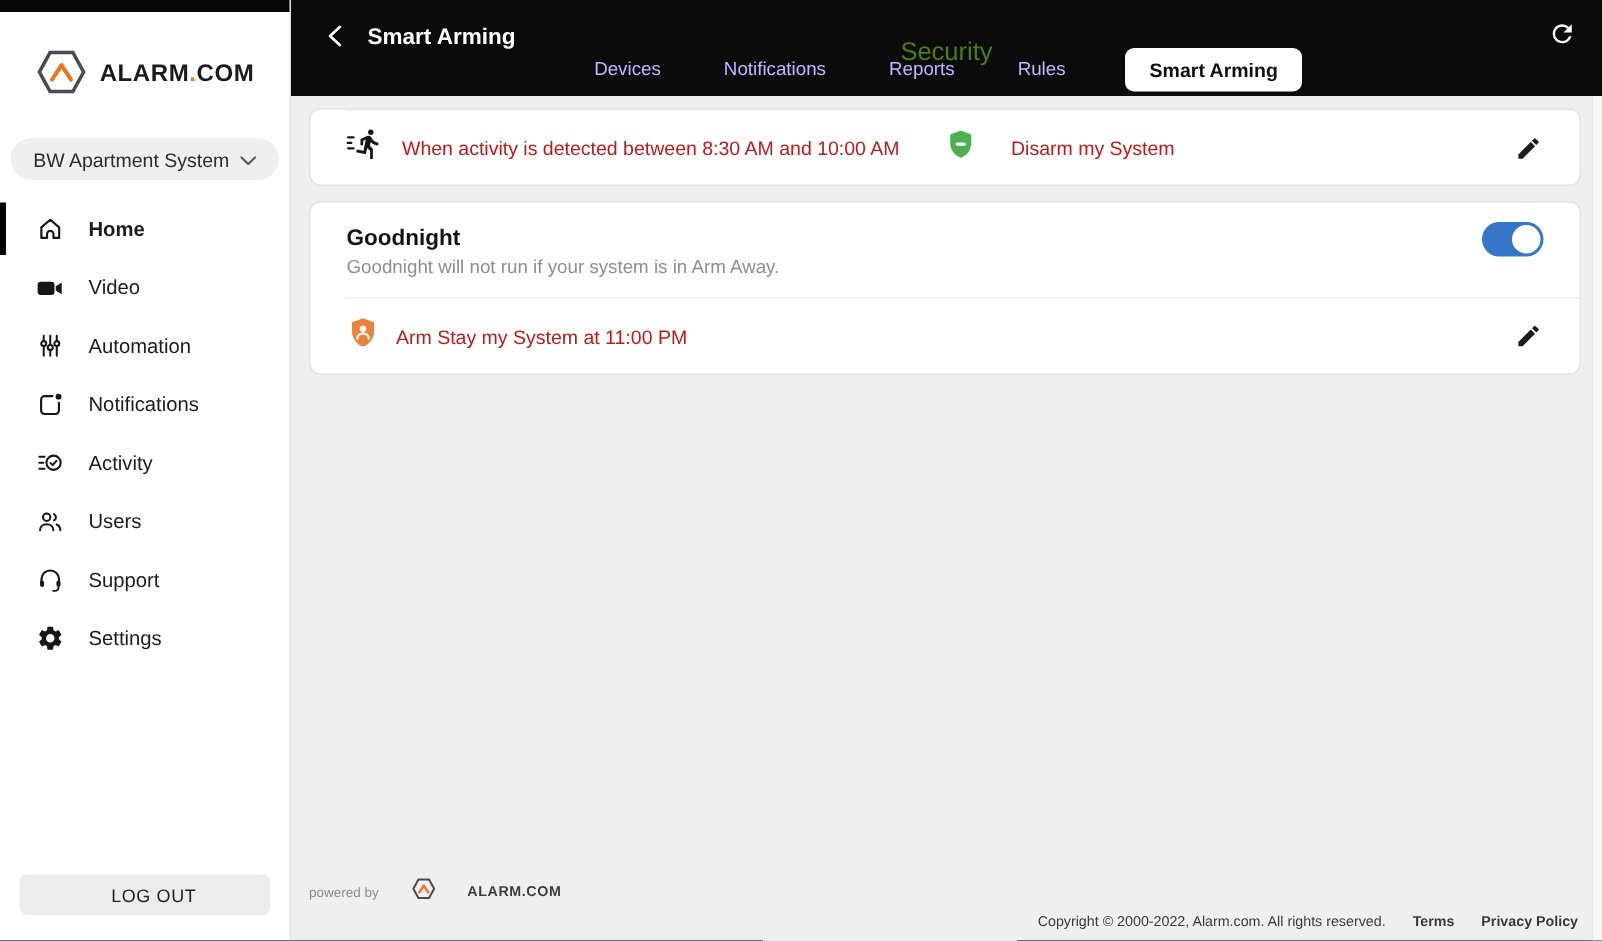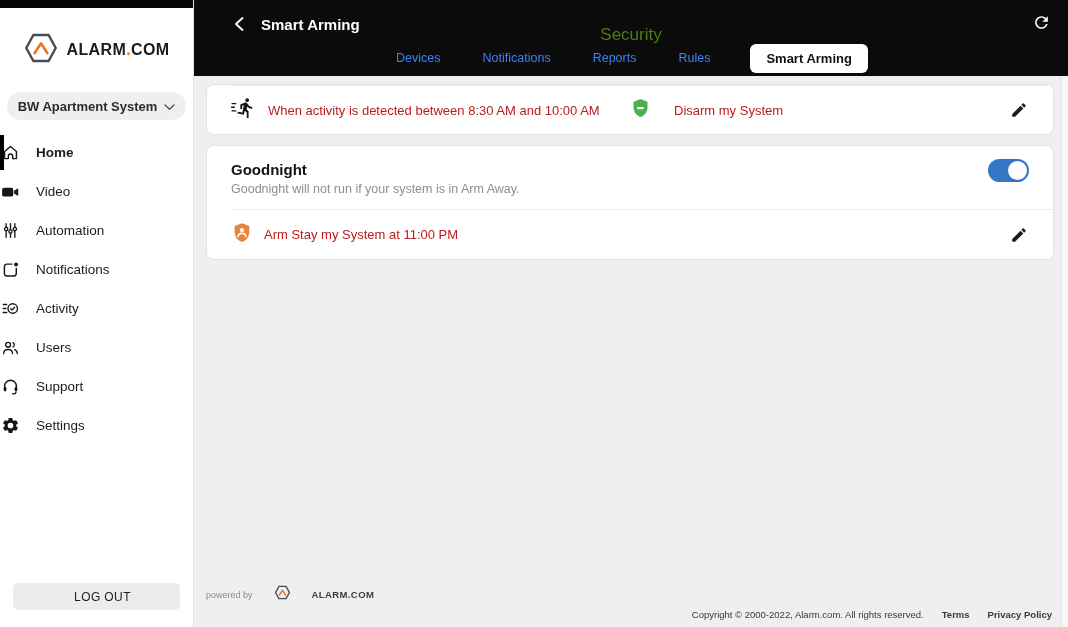--- a/index.html
+++ b/index.html
@@ -5,39 +5,39 @@
   * { margin:0; padding:0; box-sizing:border-box; }
   html,body { width:1068px; height:627px; overflow:hidden; font-family:"Liberation Sans", sans-serif; background:#000; }
   .app { display:flex; width:1068px; height:627px; }
 
   
   .sidebar { width:194px; background:#fff; display:flex; flex-direction:column; border-right:1px solid #e2e2e2; }
   .sidebar-topstrip { height:8px; background:#060606; flex:none; }
   .logo-area { height:84px; display:flex; align-items:center; justify-content:center; gap:7px; flex:none; }
   .logo-text { font-size:16px; font-weight:800; letter-spacing:.4px; color:#1b1b1b; }
   .logo-text .dot { color:#e87722; }
-  .system-pill { margin:0 7px; height:28px; background:#efefef; border-radius:14px; display:flex; align-items:center; justify-content:center; gap:7px; font-size:13px; color:#2c2c2e; cursor:pointer; flex:none;font-weight:bold; }
+  .system-pill { margin:0 7px; height:28px; background:#efefef; border-radius:14px; display:flex; align-items:center; justify-content:center; gap:7px; font-size:13px; color:#2c2c2e; cursor:pointer; flex:none; }
   .nav { margin-top:13px; }
-  .nav-item { position:relative; height:39px; display:flex; align-items:center; gap:16px; font-size:13.5px; color:#1c1c1e; cursor:pointer; }
+  .nav-item { position:relative; height:39px; display:flex; align-items:center; padding-left:23px; gap:16px; font-size:13.5px; color:#1c1c1e; cursor:pointer; }
   .nav-item .nicon { width:20px; height:20px; display:flex; align-items:center; justify-content:center; }
   .nav-item.active { font-weight:700; }
   .nav-item.active::before { content:""; position:absolute; left:0; top:2px; bottom:2px; width:4px; background:#000; }
   .side-spacer { flex:1; }
   .logout-btn { margin:0 13px 17px; height:27px; background:#ececec; border:none; border-radius:5px; font-size:12px; letter-spacing:.4px; color:#222; display:flex; align-items:center; justify-content:center; cursor:pointer; font-family:inherit;padding-left:12px; }
 
   
   .main { flex:1; display:flex; flex-direction:column; min-width:0; }
-  .header { position:relative; height:76px; background:#0b0b0b; flex:none;padding-left:16px; }
+  .header { position:relative; height:64px; background:#0b0b0b; flex:none; }
   .header-top { display:flex; align-items:center; padding:15px 0 0 22px; }
   .back-icon { width:18px; height:18px; cursor:pointer; display:flex; align-items:center; }
   .back-label { margin-left:11px; color:#fff; font-size:15px; font-weight:600; cursor:pointer; }
   .header-title { position:absolute; top:25px; left:50%; transform:translateX(-50%); color:#4d7c0f; font-size:17px; font-weight:500; }
   .refresh-btn { position:absolute; top:13px; right:16px; width:20px; height:20px; cursor:pointer; }
   .tabs { position:absolute; bottom:3px; left:0; right:0; display:flex; justify-content:center; align-items:center; gap:38px; }
-  .tab { color:#3b82f6; font-size:12.5px; padding:8px 2px; cursor:pointer; white-space:nowrap; }
+  .tab { color:#c4b5fd; font-size:12.5px; padding:8px 2px; cursor:pointer; white-space:nowrap; }
   .tab.active { background:#fff; color:#101010; font-weight:700; font-size:13px; border-radius:6px; padding:7px 16px; }
 
   
   .content { position:relative; flex:1; background:#efefef; padding:8px 14px 0 12px; display:flex; flex-direction:column; min-height:0; }
   .scrollbar-strip { position:absolute; top:0; right:0; bottom:0; width:7px; background:#f7f7f7; border-left:1px solid #e6e6e6; }
   .card { background:#fff; border:1px solid #e3e3e3; border-radius:8px; margin-bottom:10px; flex:none; }
   .scene-head { position:relative; padding:15px 24px 13px; }
   .scene-title { font-size:15px; font-weight:700; color:#141414; }
   .scene-desc { margin-top:4px; font-size:12.5px; color:#8e8e90; }
   .toggle { position:absolute; right:24px; top:13px; width:41px; height:23px; border-radius:12px; background:#3576c7; cursor:pointer; }

